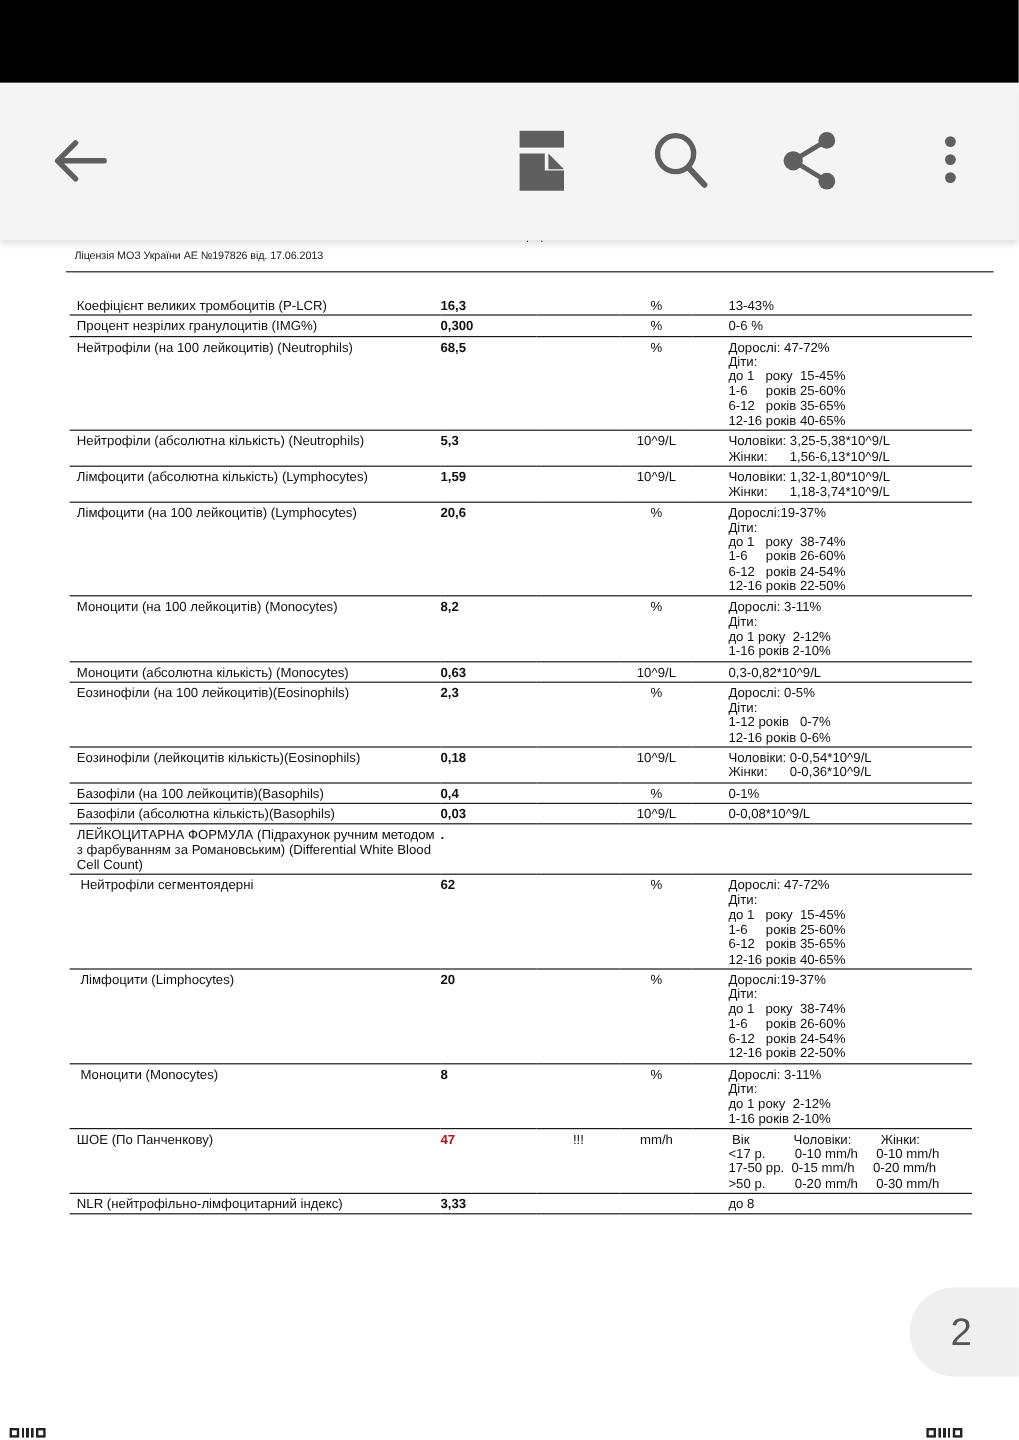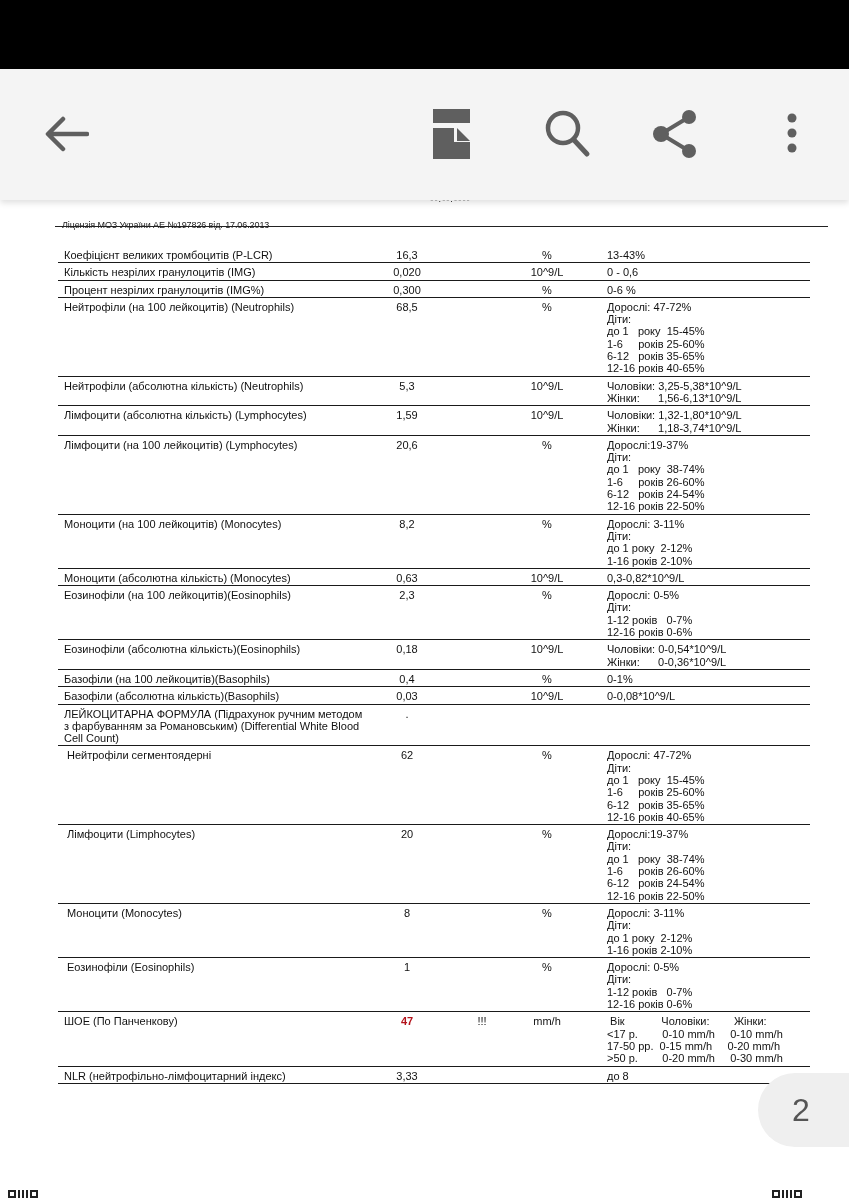--- a/index.html
+++ b/index.html
@@ -1,28 +1,28 @@
 <!DOCTYPE html>
 <html><head>
 <meta charset="utf-8">
 <style>
   html, body { margin:0; padding:0; }
   body { width:849px; height:1200px; position:relative; overflow:hidden; background:#ffffff; font-family:"Liberation Sans", sans-serif; color:#111; }
   .statusbar { position:absolute; left:0; top:0; width:849px; height:69px; background:#000; }
   .appbar { position:absolute; left:0; top:69px; width:849px; height:131px; background:#f4f4f4; box-shadow:0 3px 6px rgba(0,0,0,0.12); z-index:5; }
   .appbar .btn { position:absolute; top:30px; width:60px; height:70px; display:flex; align-items:center; justify-content:center; cursor:pointer; }
   .doc { position:absolute; left:0; top:200px; width:849px; height:1000px; }
-  .license { position:absolute; left:62px; top:20px; font-size:9px; color:#222; letter-spacing:-0.1px; }
+  .license { position:absolute; left:62px; top:8px; font-size:9px; color:#222; letter-spacing:-0.1px; }
   .topcut { position:absolute; left:430px; top:-6px; font-size:9px; color:#222; letter-spacing:1px; }
   .headline { position:absolute; left:55px; top:26px; width:773px; height:0; border-top:1.5px solid #222; }
   table.res { position:absolute; left:58px; top:46px; width:752px; border-collapse:collapse; font-size:11px; }
   table.res td { vertical-align:top; padding:3px 0 1px 0; line-height:12.3px; }
   table.res tr { border-bottom:1.6px solid #1a1a1a; }
   td.name { width:300px; padding-left:6px !important; }
-  td.val { width:80px; text-align:center; }
+  td.val { width:80px; text-align:left;font-weight:bold; }
   td.flag { width:70px; text-align:center; }
   td.unit { width:60px; text-align:center; }
   td.ref { padding-left:30px !important; }
   td.ref div { white-space:pre; }
   .red { color:#b3121b; font-weight:bold; }
   .sub td.name { padding-left:9px !important; }
   .pagebadge { position:absolute; left:758px; top:1073px; width:100px; height:74px; background:#efefef; border-radius:37px 0 0 37px; display:flex; align-items:center; padding-left:34px; box-sizing:border-box; font-size:32px; color:#555; z-index:4; }
   .qr { position:absolute; top:1190px; width:46px; height:10px; display:flex; gap:2px; }
   .qr span { display:block; width:8px; height:8px; border:2px solid #222; box-sizing:border-box; }
   .qr i { display:block; width:10px; height:8px; background:repeating-linear-gradient(90deg,#222 0 2px,#fff 2px 4px); }
@@ -77,29 +77,20 @@
         <tr>
           <td class="name">Коефіцієнт великих тромбоцитів (P-LCR)</td>
           <td class="val">16,3</td>
           <td class="flag"></td>
           <td class="unit">%</td>
           <td class="ref">
             <div>13-43%</div>
           </td>
         </tr>
         <tr>
-          <td class="name">Кількість незрілих гранулоцитів (IMG)</td>
-          <td class="val">0,020</td>
-          <td class="flag"></td>
-          <td class="unit">10^9/L</td>
-          <td class="ref">
-            <div>0 - 0,6</div>
-          </td>
-        </tr>
-        <tr>
           <td class="name">Процент незрілих гранулоцитів (IMG%)</td>
           <td class="val">0,300</td>
           <td class="flag"></td>
           <td class="unit">%</td>
           <td class="ref">
             <div>0-6 %</div>
           </td>
         </tr>
         <tr>
           <td class="name">Нейтрофіли (на 100 лейкоцитів) (Neutrophils)</td>
@@ -176,21 +167,21 @@
           <td class="flag"></td>
           <td class="unit">%</td>
           <td class="ref">
             <div>Дорослі: 0-5%</div>
             <div>Діти:</div>
             <div>1-12 років   0-7%</div>
             <div>12-16 років 0-6%</div>
           </td>
         </tr>
         <tr>
-          <td class="name">Еозинофіли (абсолютна кількість)(Eosinophils)</td>
+          <td class="name">Еозинофіли (лейкоцитів кількість)(Eosinophils)</td>
           <td class="val">0,18</td>
           <td class="flag"></td>
           <td class="unit">10^9/L</td>
           <td class="ref">
             <div>Чоловіки: 0-0,54*10^9/L</div>
             <div>Жінки:      0-0,36*10^9/L</div>
           </td>
         </tr>
         <tr>
           <td class="name">Базофіли (на 100 лейкоцитів)(Basophils)</td>
@@ -252,32 +243,20 @@
           <td class="val">8</td>
           <td class="flag"></td>
           <td class="unit">%</td>
           <td class="ref">
             <div>Дорослі: 3-11%</div>
             <div>Діти:</div>
             <div>до 1 року  2-12%</div>
             <div>1-16 років 2-10%</div>
           </td>
         </tr>
-        <tr class="sub">
-          <td class="name">Еозинофіли (Eosinophils)</td>
-          <td class="val">1</td>
-          <td class="flag"></td>
-          <td class="unit">%</td>
-          <td class="ref">
-            <div>Дорослі: 0-5%</div>
-            <div>Діти:</div>
-            <div>1-12 років   0-7%</div>
-            <div>12-16 років 0-6%</div>
-          </td>
-        </tr>
         <tr>
           <td class="name">ШОЕ (По Панченкову)</td>
           <td class="val red">47</td>
           <td class="flag">!!!</td>
           <td class="unit">mm/h</td>
           <td class="ref">
             <div> Вік            Чоловіки:        Жінки:</div>
             <div>&lt;17 р.        0-10 mm/h     0-10 mm/h</div>
             <div>17-50 рр.  0-15 mm/h     0-20 mm/h</div>
             <div>&gt;50 р.        0-20 mm/h     0-30 mm/h</div>

